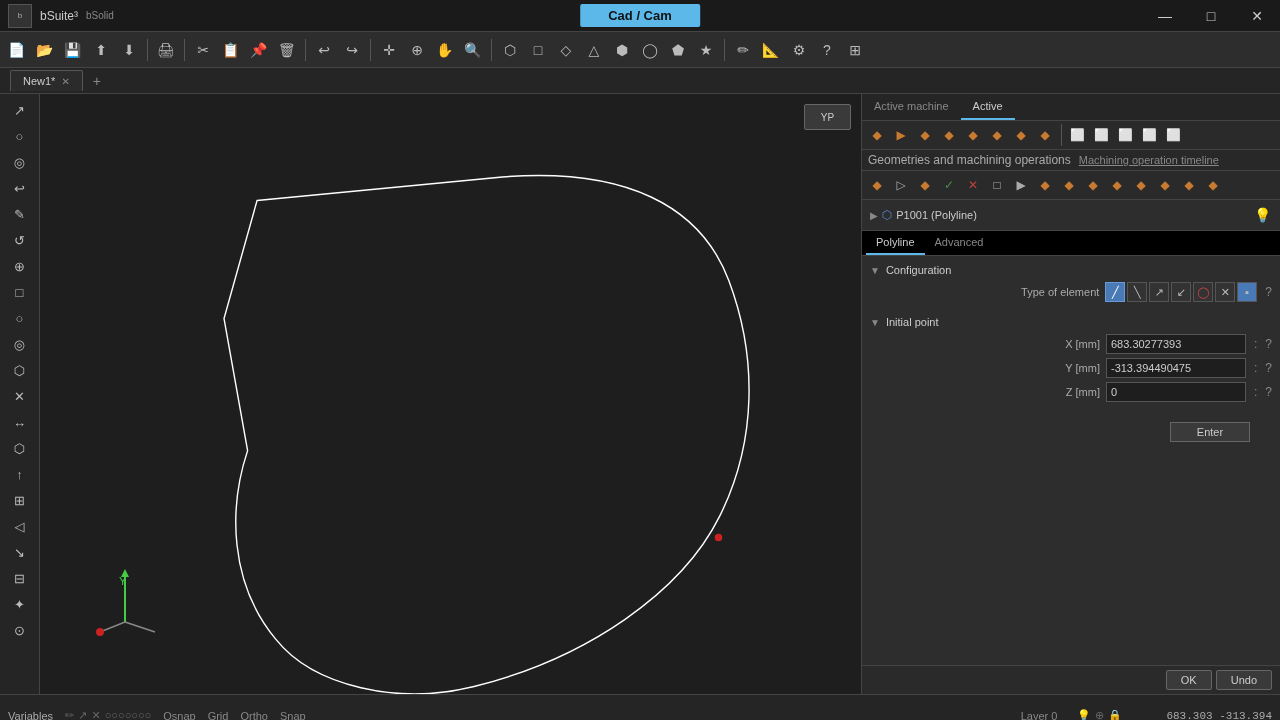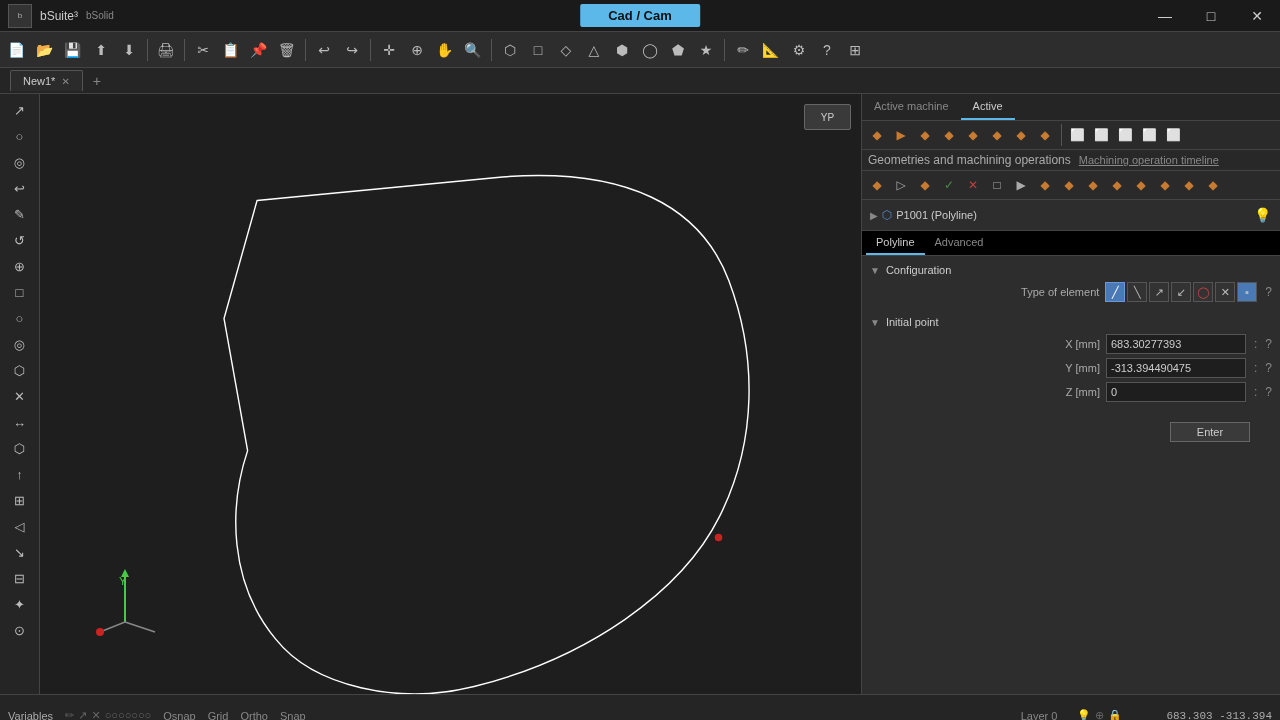--- a/index.html
+++ b/index.html
@@ -380,20 +380,24 @@
         <span class="help-icon">:</span>
         <span class="help-icon">?</span>
       </div>
 
       <div style="display:flex;justify-content:flex-end;padding-right:22px;margin-top:16px;">
         <button class="enter-btn">Enter</button>
       </div>
 
     </div>
 
+    <div id="panel-footer">
+      <button class="footer-btn">OK</button>
+      <button class="footer-btn">Undo</button>
+    </div>
 
   </div>
 </div>
 
 <div id="statusbar">
   <div id="statusbar-left">
     <span style="cursor:pointer;color:#aaa;">Variables</span>
     <span style="display:flex;gap:4px;color:#666;">
       <span>✏</span>
       <span>↗</span>

